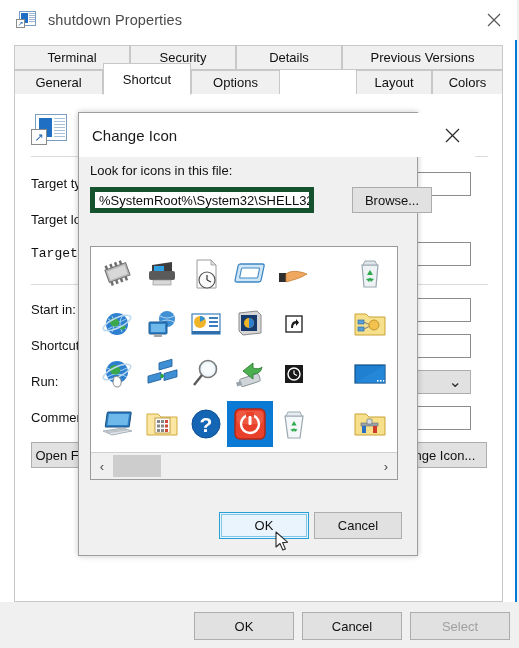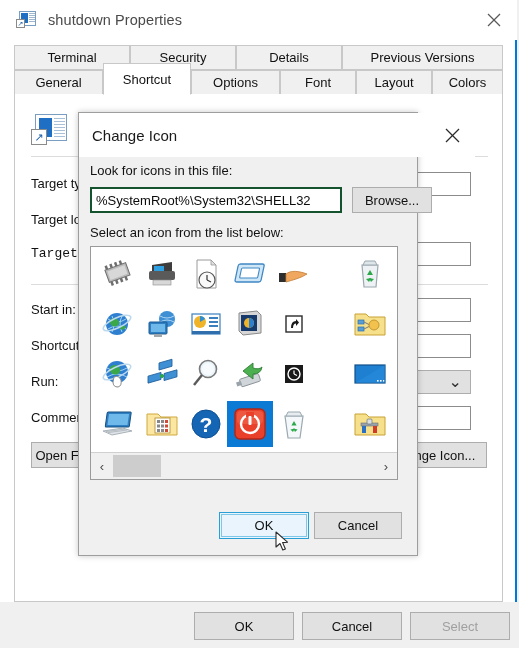--- a/index.html
+++ b/index.html
@@ -217,24 +217,24 @@
     cursor: default;
   }
   .modal-label {
     position: absolute;
     font-size: 13px;
     color: #111111;
   }
   .path-input {
     position: absolute;
     left: 11px; top: 74px;
-    width: 252px; height: 26px;
-    box-sizing: border-box;
-    background: #ffffff;
-    border: 2px solid #14532d;
+    width: 224px; height: 26px;
+    box-sizing: border-box;
+    background: #ffffff;
+    border: 5px solid #14532d;
     font-size: 13px;
     color: #0b0b0b;
     display: flex; align-items: center;
     padding-left: 4px;
     overflow: hidden;
     white-space: nowrap;
   }
   .browse-btn {
     position: absolute;
     left: 239px; top: 74px;
@@ -361,23 +361,20 @@
       </div>
 
       <div class="tab" style="left:0px; top:25px; width:89px; height:25px;">
         <span>General</span>
       </div>
       <div class="tab active" style="left:89px; top:18px; width:88px; height:32px;">
         <span>Shortcut</span>
       </div>
       <div class="tab" style="left:177px; top:25px; width:89px; height:25px;">
         <span>Options</span>
-      </div>
-      <div class="tab" style="left:266px; top:25px; width:76px; height:25px;">
-        <span>Font</span>
       </div>
       <div class="tab" style="left:342px; top:25px; width:76px; height:25px;">
         <span>Layout</span>
       </div>
       <div class="tab" style="left:418px; top:25px; width:71px; height:25px;">
         <span>Colors</span>
       </div>
     </div>
 
     <div class="content-pane">
@@ -437,21 +434,20 @@
         </svg>
       </div>
     </div>
 
     <div class="modal-label" style="left:11px; top:50px;">Look for icons in this file:</div>
 
     <div class="path-input" title="%SystemRoot%\System32\SHELL32.dll">%SystemRoot%\System32\SHELL32</div>
 
     <div class="browse-btn">Browse...</div>
 
-    <div class="modal-label" style="left:11px; top:112px;">Select an icon from the list below:</div>
 
     <div class="icon-list">
       <div class="icon-grid">
 
         <div class="icon-cell" style="left:4px; top:4px;">
           <span class="icon-glyph">
             <svg width="34" height="34" viewBox="0 0 34 34">
               <g transform="rotate(-20 17 17)">
                 <rect x="6" y="9" width="22" height="13" fill="#b9b9b9" stroke="#6e6e6e" stroke-width="1"></rect>
                 <rect x="8" y="11" width="18" height="9" fill="#d8d8d8"></rect>

